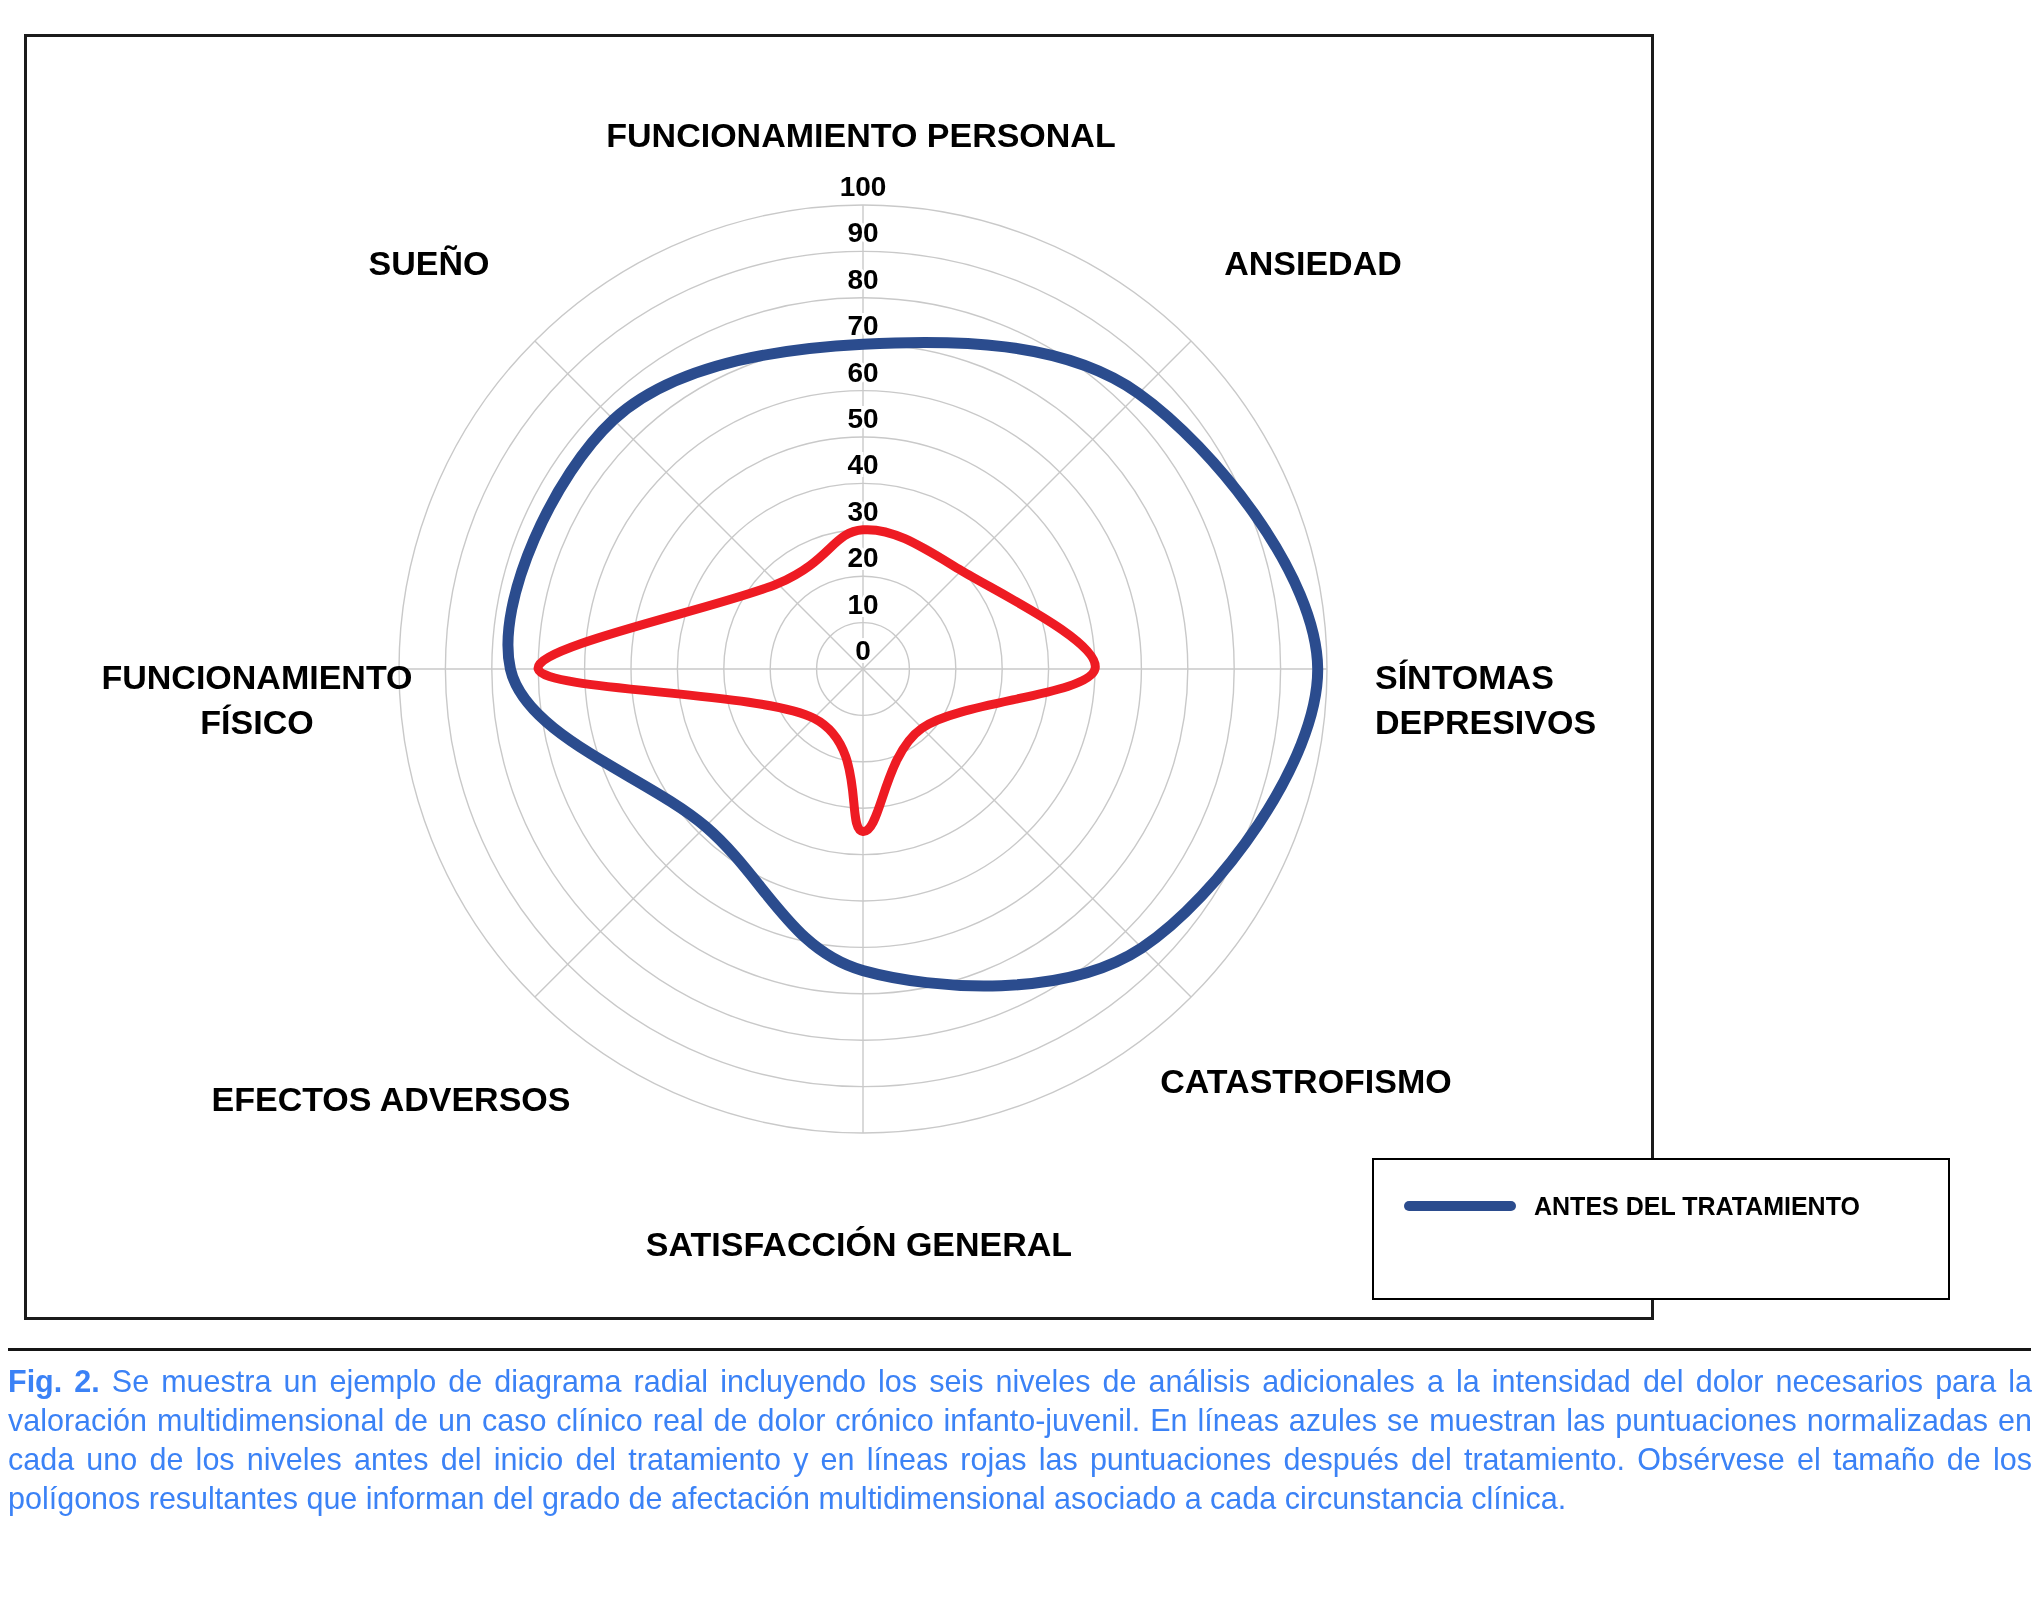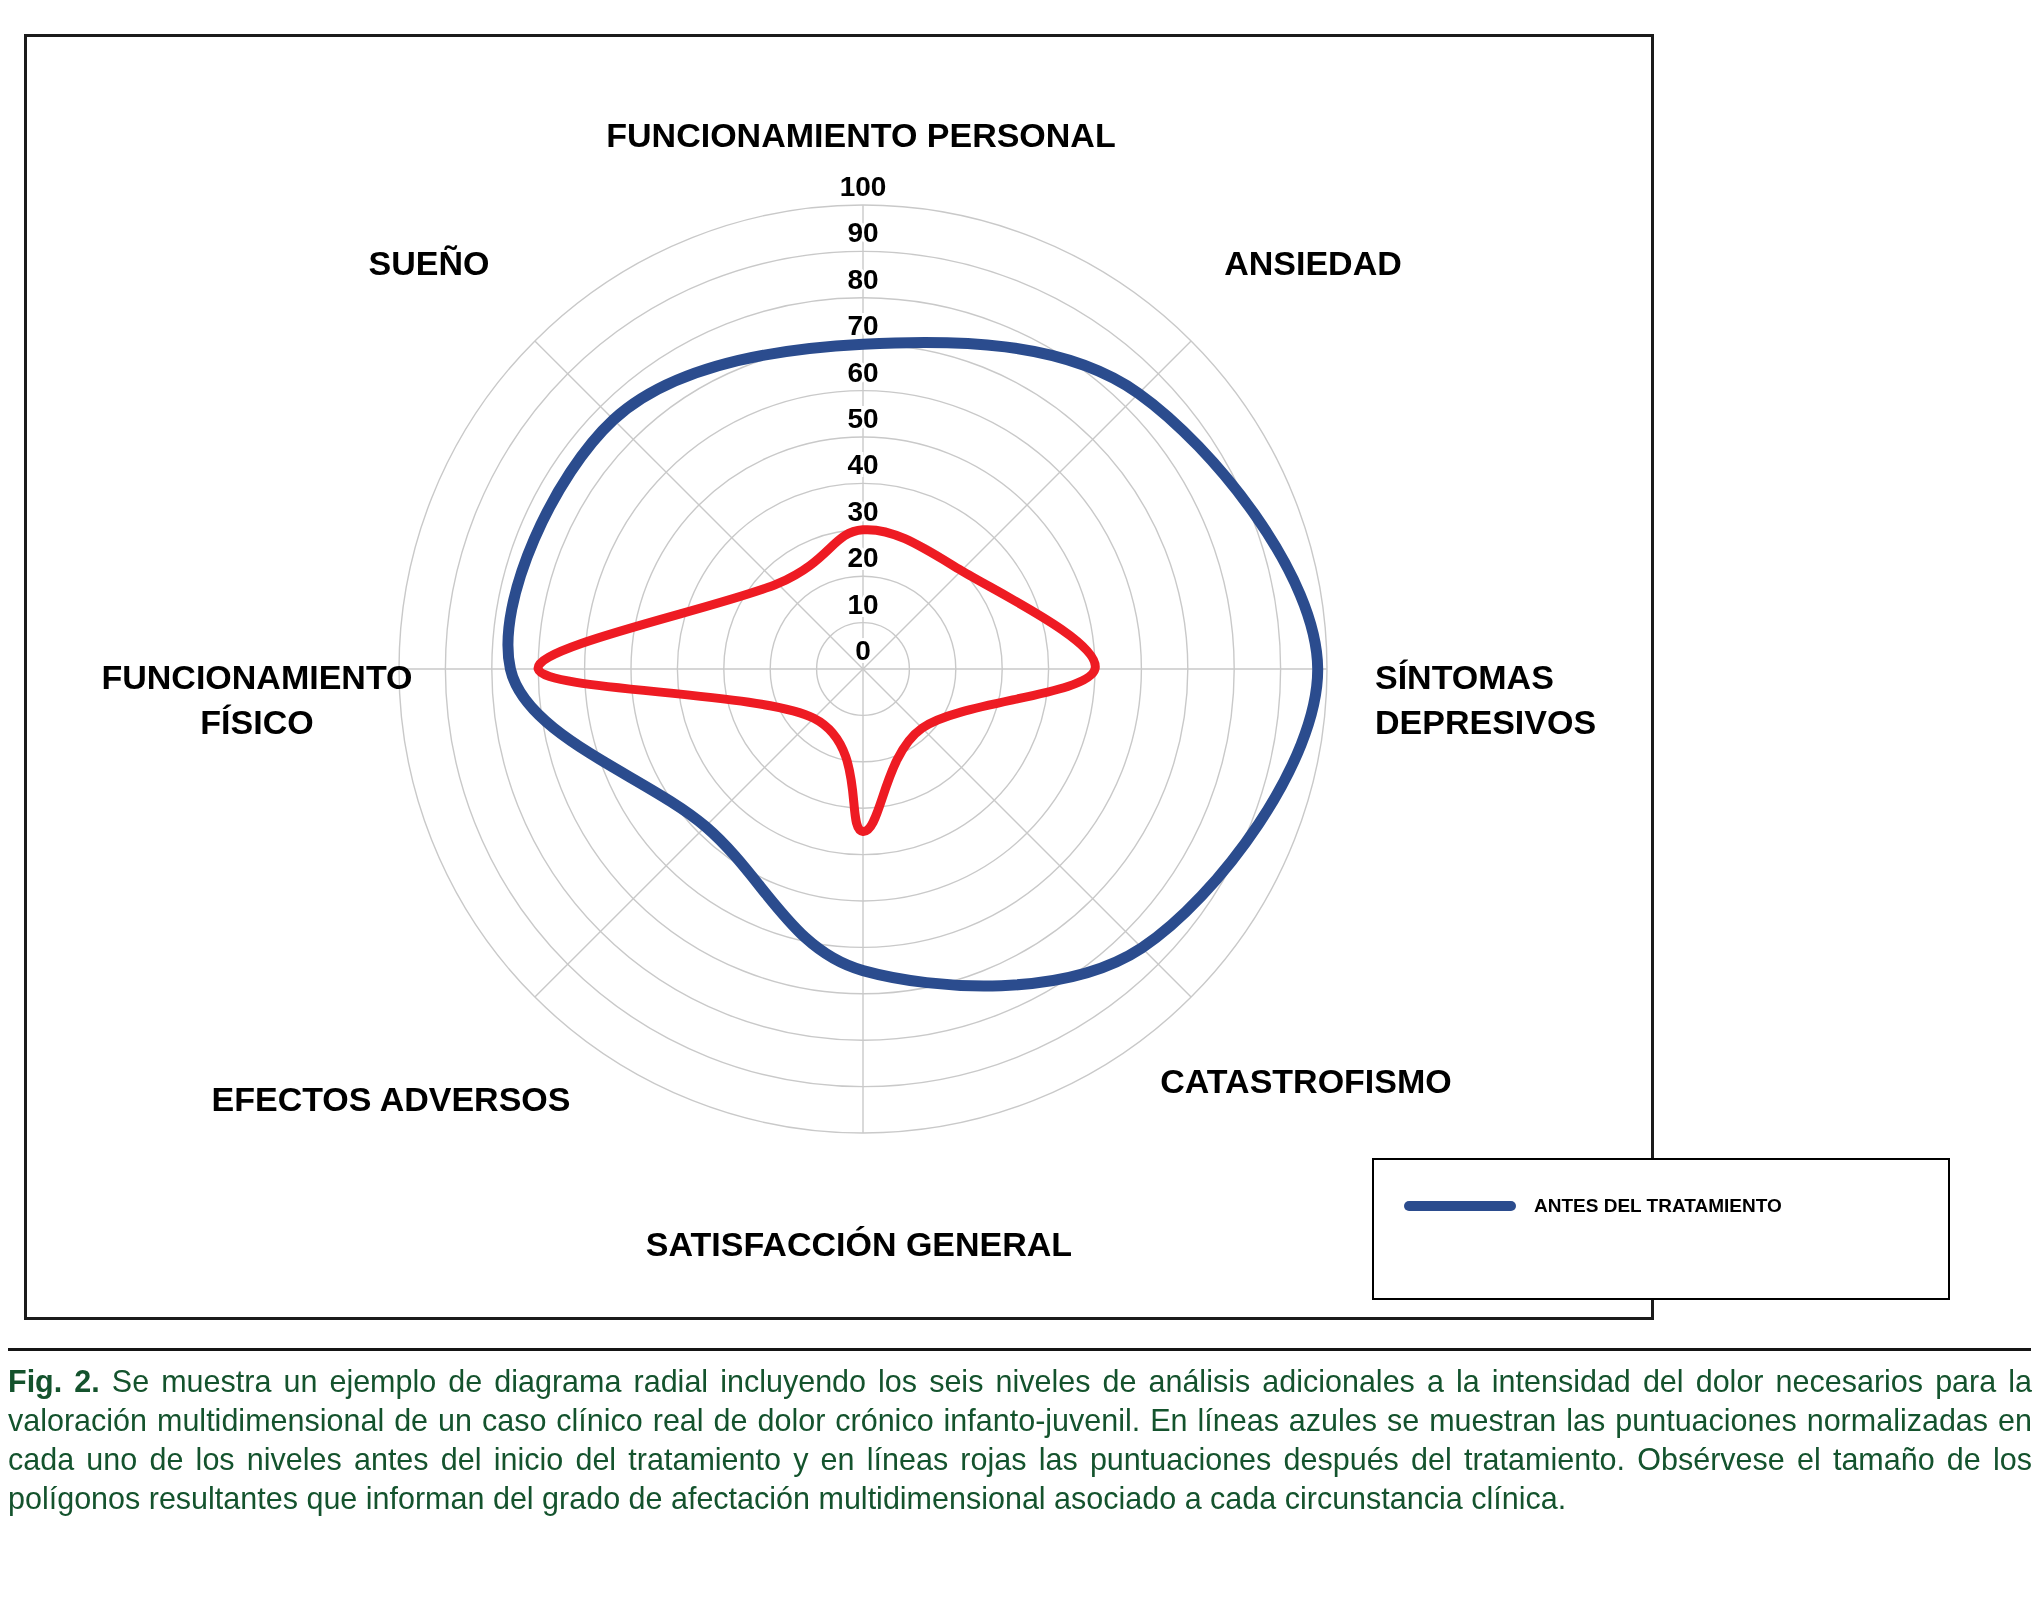--- a/index.html
+++ b/index.html
@@ -32,29 +32,29 @@
     position:absolute; left:1372px; top:1158px;
     width:578px; height:142px;
     background:#ffffff; border:2px solid #000000;
     box-sizing:border-box;
     padding:24px 0 0 30px;
     z-index:5;
   }
   .legend-row { display:flex; align-items:center; gap:18px; height:44px; }
   .legend-swatch { width:112px; height:10px; border-radius:5px; flex:0 0 auto; }
   .legend-label {
-    font-weight:bold; font-size:19px; color:#000000; white-space:nowrap;
+    font-weight:bold; font-size:25px; color:#000000; white-space:nowrap;
   }
   .caption-rule {
     position:absolute; left:8px; top:1348px; width:2023px; height:0;
     border-top:3px solid #151515;
   }
   .caption {
     position:absolute; left:8px; top:1362px; width:2024px;
-    font-size:30.5px; line-height:39px; color:#14532d;
+    font-size:30.5px; line-height:39px; color:#3b82f6;
     text-align:justify;
   }
   .caption .fig-label { font-weight:bold; }
 </style>
 </head>
 <body>
 
 <div class="page">
 
   <div class="figure-panel">

